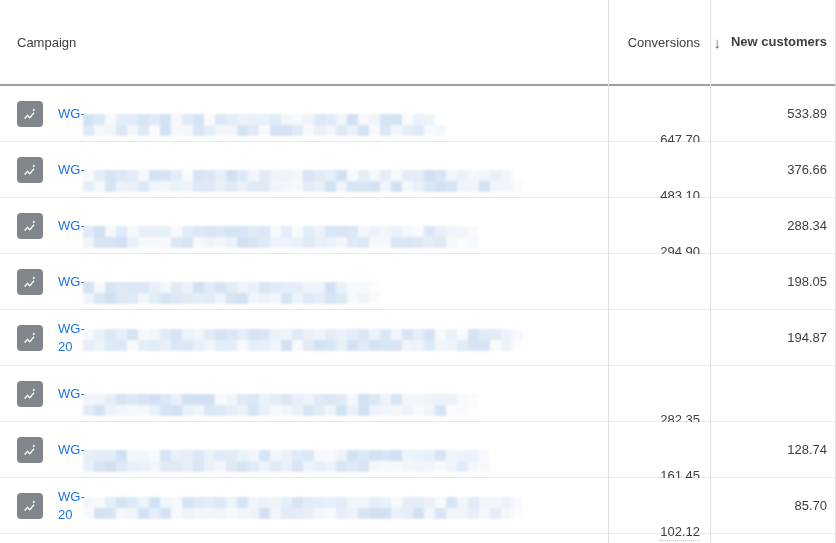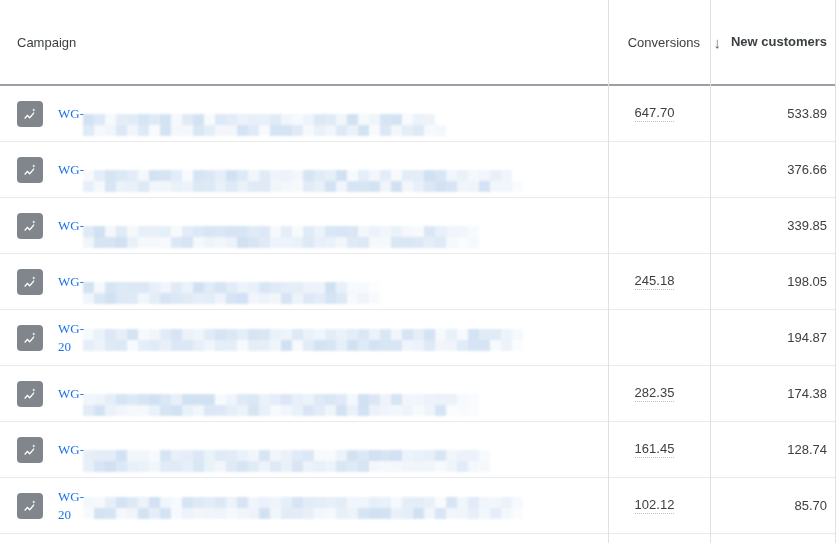--- a/index.html
+++ b/index.html
@@ -128,21 +128,22 @@
     left: 0;
     width: 608px;
     padding-left: 17px;
     overflow: hidden;
   }
 
   .cell-conversions {
     left: 609px;
     width: 101px;
     padding-right: 10px;
-    justify-content: center;
+    justify-content: flex-end;
+    margin-top: 27px;
   }
 
   .cell-newcustomers {
     left: 711px;
     width: 125px;
     padding-right: 9px;
     justify-content: flex-end;
   }
 
   .metric {
@@ -173,21 +174,21 @@
     font-size: 13px;
     line-height: 18px;
     color: #1a73e8;
     white-space: nowrap;
     overflow: visible;
   }
   .camp-name.two-line {
     line-height: 18px;
     white-space: normal;
   }
-  .camp-prefix { position: relative; z-index: 1; font-family: Liberation Serif, serif; }
+  .camp-prefix { position: relative; z-index: 1; }
 
   
   .redact {
     position: absolute;
     z-index: 2;
     pointer-events: none;
     background-repeat: repeat;
     filter: blur(1.1px);
     opacity: .95;
   }
@@ -395,20 +396,23 @@
               <i style="left: 352px; top: 11px; width: 11px; height: 11px; background: rgb(197, 217, 239); opacity: 0.799;"></i>
               <i style="left: 363px; top: 11px; width: 11px; height: 11px; background: rgb(197, 217, 239); opacity: 0.733;"></i>
               <i style="left: 374px; top: 11px; width: 11px; height: 11px; background: rgb(197, 217, 239); opacity: 0.283;"></i>
               <i style="left: 385px; top: 11px; width: 11px; height: 11px; background: rgb(197, 217, 239); opacity: 0.3;"></i>
               <i style="left: 396px; top: 11px; width: 11px; height: 11px; background: rgb(197, 217, 239); opacity: 0.783;"></i>
               <i style="left: 407px; top: 11px; width: 11px; height: 11px; background: rgb(197, 217, 239); opacity: 0.244;"></i>
               <i style="left: 418px; top: 11px; width: 11px; height: 11px; background: rgb(197, 217, 239); opacity: 0.26;"></i>
               <i style="left: 429px; top: 11px; width: 11px; height: 11px; background: rgb(197, 217, 239); opacity: 0.107;"></i>
             </span></span>
         </div>
+        <div class="cell cell-conversions">
+          <span class="metric">483.10</span>
+        </div>
         <div class="cell cell-newcustomers">
           <span>376.66</span>
         </div>
       </div>
       <div class="row">
         <div class="cell cell-campaign">
           <span class="camp-icon">
             <svg width="18" height="18" viewBox="0 0 24 24" aria-hidden="true">
               <path fill="#ffffff" d="M4.2 17.2l4.3-4.6 3.1 3.1 5.1-6.1 1.4 1.2-6.4 7.6-3.1-3.1-3.1 3.3z"></path>
               <path fill="#ffffff" d="M17.1 4.3l.62 1.68 1.68.62-1.68.62-.62 1.68-.62-1.68-1.68-.62 1.68-.62z"></path>
@@ -482,22 +486,25 @@
               <i style="left: 308px; top: 11px; width: 11px; height: 11px; background: rgb(197, 217, 239); opacity: 0.677;"></i>
               <i style="left: 319px; top: 11px; width: 11px; height: 11px; background: rgb(197, 217, 239); opacity: 0.666;"></i>
               <i style="left: 330px; top: 11px; width: 11px; height: 11px; background: rgb(197, 217, 239); opacity: 0.619;"></i>
               <i style="left: 341px; top: 11px; width: 11px; height: 11px; background: rgb(197, 217, 239); opacity: 0.472;"></i>
               <i style="left: 352px; top: 11px; width: 11px; height: 11px; background: rgb(197, 217, 239); opacity: 0.591;"></i>
               <i style="left: 363px; top: 11px; width: 11px; height: 11px; background: rgb(197, 217, 239); opacity: 0.179;"></i>
               <i style="left: 374px; top: 11px; width: 11px; height: 11px; background: rgb(197, 217, 239); opacity: 0.096;"></i>
               <i style="left: 385px; top: 11px; width: 11px; height: 11px; background: rgb(197, 217, 239); opacity: 0.185;"></i>
             </span></span>
         </div>
+        <div class="cell cell-conversions">
+          <span class="metric">294.90</span>
+        </div>
         <div class="cell cell-newcustomers">
-          <span>339.85</span>
+          <span>288.34</span>
         </div>
       </div>
       <div class="row">
         <div class="cell cell-campaign">
           <span class="camp-icon">
             <svg width="18" height="18" viewBox="0 0 24 24" aria-hidden="true">
               <path fill="#ffffff" d="M4.2 17.2l4.3-4.6 3.1 3.1 5.1-6.1 1.4 1.2-6.4 7.6-3.1-3.1-3.1 3.3z"></path>
               <path fill="#ffffff" d="M17.1 4.3l.62 1.68 1.68.62-1.68.62-.62 1.68-.62-1.68-1.68-.62 1.68-.62z"></path>
             </svg>
           </span>
@@ -550,23 +557,20 @@
               <i style="left: 198px; top: 11px; width: 11px; height: 11px; background: rgb(197, 217, 239); opacity: 0.734;"></i>
               <i style="left: 209px; top: 11px; width: 11px; height: 11px; background: rgb(197, 217, 239); opacity: 0.323;"></i>
               <i style="left: 220px; top: 11px; width: 11px; height: 11px; background: rgb(197, 217, 239); opacity: 0.612;"></i>
               <i style="left: 231px; top: 11px; width: 11px; height: 11px; background: rgb(197, 217, 239); opacity: 0.492;"></i>
               <i style="left: 242px; top: 11px; width: 11px; height: 11px; background: rgb(197, 217, 239); opacity: 0.761;"></i>
               <i style="left: 253px; top: 11px; width: 11px; height: 11px; background: rgb(197, 217, 239); opacity: 0.61;"></i>
               <i style="left: 264px; top: 11px; width: 11px; height: 11px; background: rgb(197, 217, 239); opacity: 0.172;"></i>
               <i style="left: 275px; top: 11px; width: 11px; height: 11px; background: rgb(197, 217, 239); opacity: 0.284;"></i>
               <i style="left: 286px; top: 11px; width: 11px; height: 11px; background: rgb(197, 217, 239); opacity: 0.129;"></i>
             </span></span>
-        </div>
-        <div class="cell cell-conversions">
-          <span class="metric">245.18</span>
         </div>
         <div class="cell cell-newcustomers">
           <span>198.05</span>
         </div>
       </div>
       <div class="row">
         <div class="cell cell-campaign">
           <span class="camp-icon">
             <svg width="18" height="18" viewBox="0 0 24 24" aria-hidden="true">
               <path fill="#ffffff" d="M4.2 17.2l4.3-4.6 3.1 3.1 5.1-6.1 1.4 1.2-6.4 7.6-3.1-3.1-3.1 3.3z"></path>
@@ -739,23 +743,20 @@
               <i style="left: 341px; top: 11px; width: 11px; height: 11px; background: rgb(197, 217, 239); opacity: 0.298;"></i>
               <i style="left: 352px; top: 11px; width: 11px; height: 11px; background: rgb(197, 217, 239); opacity: 0.74;"></i>
               <i style="left: 363px; top: 11px; width: 11px; height: 11px; background: rgb(197, 217, 239); opacity: 0.094;"></i>
               <i style="left: 374px; top: 11px; width: 11px; height: 11px; background: rgb(197, 217, 239); opacity: 0.118;"></i>
               <i style="left: 385px; top: 11px; width: 11px; height: 11px; background: rgb(197, 217, 239); opacity: 0.097;"></i>
             </span></span>
         </div>
         <div class="cell cell-conversions">
           <span class="metric">282.35</span>
         </div>
-        <div class="cell cell-newcustomers">
-          <span>174.38</span>
-        </div>
       </div>
       <div class="row">
         <div class="cell cell-campaign">
           <span class="camp-icon">
             <svg width="18" height="18" viewBox="0 0 24 24" aria-hidden="true">
               <path fill="#ffffff" d="M4.2 17.2l4.3-4.6 3.1 3.1 5.1-6.1 1.4 1.2-6.4 7.6-3.1-3.1-3.1 3.3z"></path>
               <path fill="#ffffff" d="M17.1 4.3l.62 1.68 1.68.62-1.68.62-.62 1.68-.62-1.68-1.68-.62 1.68-.62z"></path>
             </svg>
           </span>
           <span class="camp-name"><span class="camp-prefix">WG-</span><span class="redact" style="left: 25px; width: 405px; top: 9px; height: 24px;">

